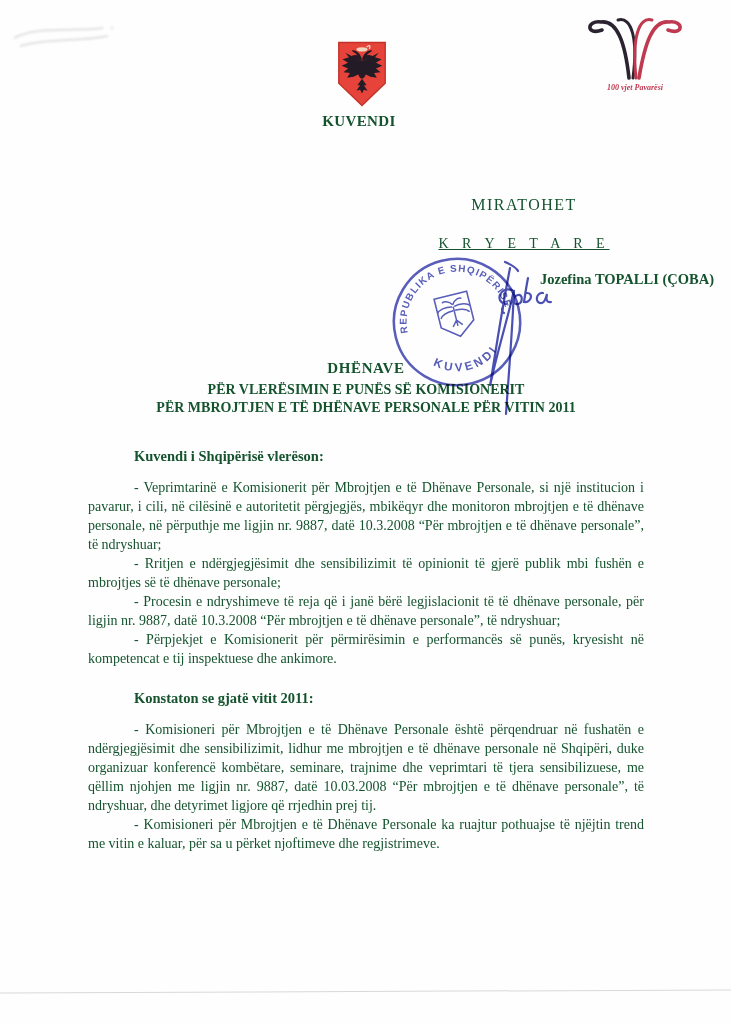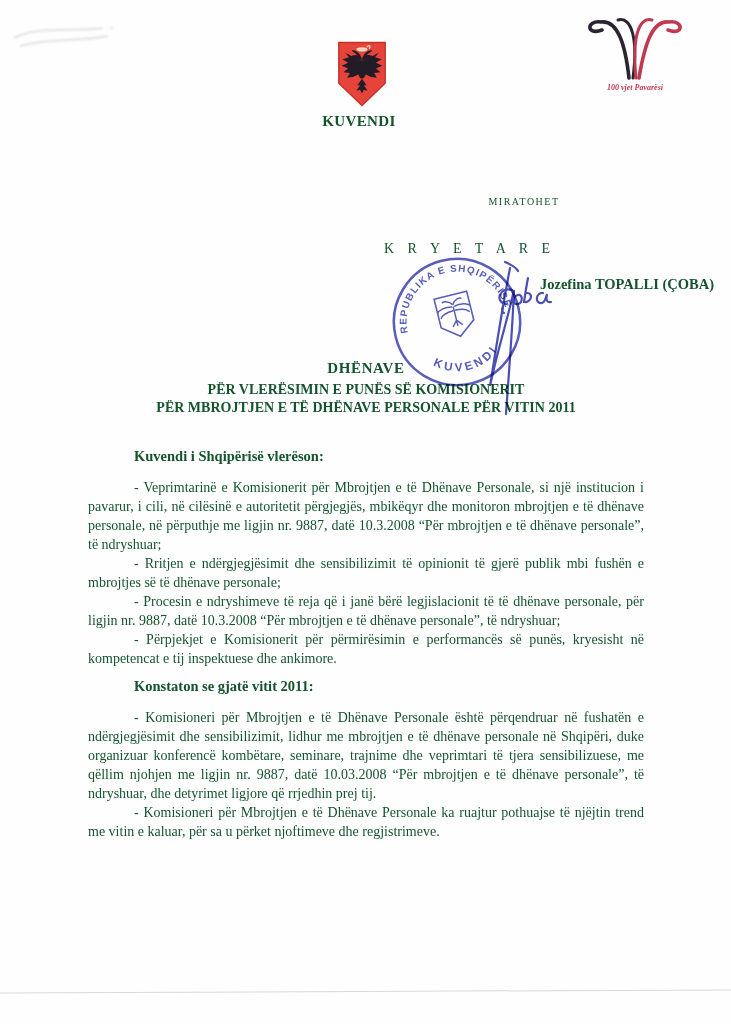--- a/index.html
+++ b/index.html
@@ -17,40 +17,40 @@
 
   
   .centenary { position:absolute; left:572px; top:12px; width:126px; height:82px; }
 
   .header-text {
     position:absolute; left:0; top:112px; width:718px; text-align:center;
     font-weight:bold; font-size:15px; letter-spacing:.4px; line-height:18px;
   }
 
   .approval { position:absolute; left:384px; top:196px; z-index:3; }
-  .line-miratohet { width:280px; text-align:center; font-size:10px; letter-spacing:1.5px; }
-  .line-kryetare  { width:280px; font-size:14px; letter-spacing:5px; margin-top:34px; }
+  .line-miratohet { width:280px; text-align:center; font-size:16px; letter-spacing:1.5px; }
+  .line-kryetare  { width:280px; text-align:center; font-size:14px; letter-spacing:5px; margin-top:22px;text-decoration:underline; }
   .line-name      { width:330px; text-align:right; font-size:14.5px; font-weight:bold; margin-top:19px; }
 
   .stamp {
     position:absolute; left:388px; top:253px; width:138px; height:138px;
     transform:rotate(-14deg); opacity:.92; mix-blend-mode:multiply; z-index:2;
   }
   .stamp text { font-family:"Liberation Sans","DejaVu Sans",sans-serif; }
 
   .signature {
     position:absolute; left:440px; top:248px; width:130px; height:230px;
     mix-blend-mode:multiply; z-index:4;
   }
 
   .doc-body { position:absolute; left:88px; top:360px; width:556px; z-index:1; }
   .doc-kind { text-align:center; font-weight:bold; font-size:15px; letter-spacing:.6px; }
   .doc-title { text-align:center; font-weight:bold; font-size:14px; line-height:18px; margin-top:4px; }
   .sec-heading { font-weight:bold; font-size:14.5px; padding-left:46px; margin:31px 0 13px 0; }
-  .section-2 .sec-heading { margin-top:10px; }
+  .section-2 .sec-heading { margin-top:22px; }
   .doc-body p {
     margin:0; font-size:14px; line-height:19px; text-align:justify; text-indent:46px;
   }
 
   .page-edge-line {
     position:absolute; left:-4px; right:-4px; top:991px; height:1px;
     background:#d9d9d9; transform:rotate(-.25deg);
   }
 </style>
 </head>

